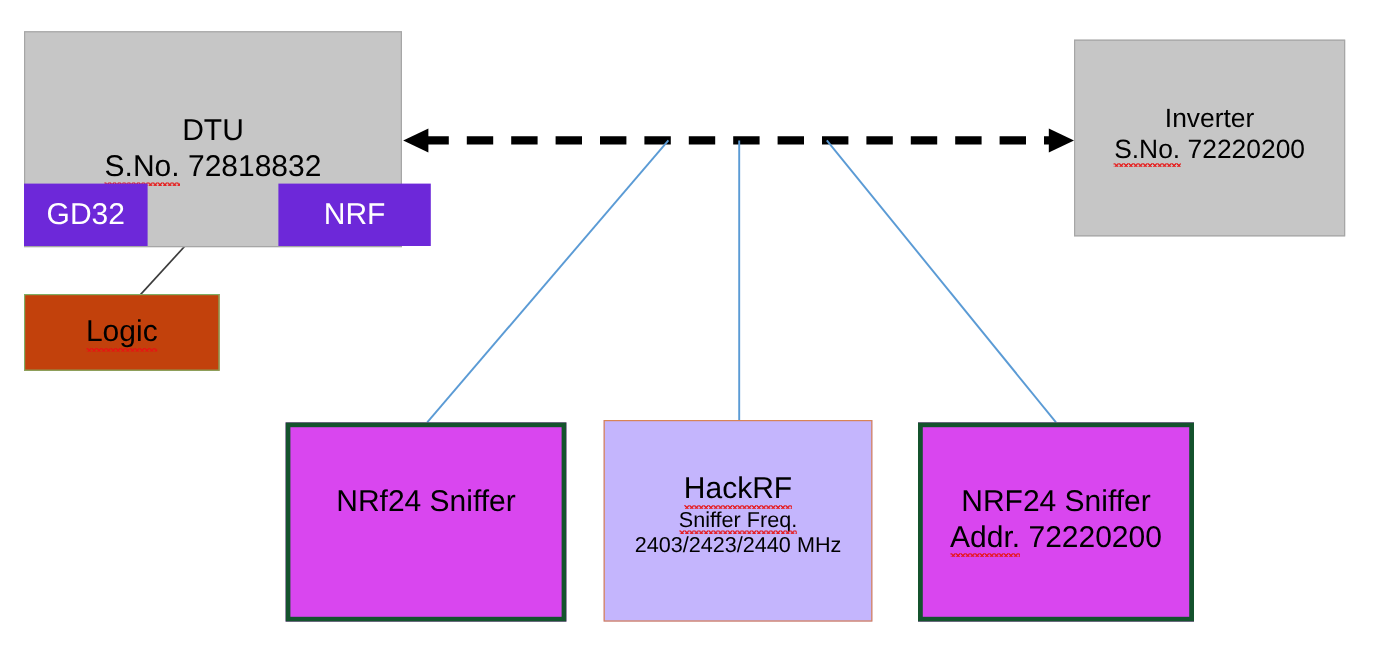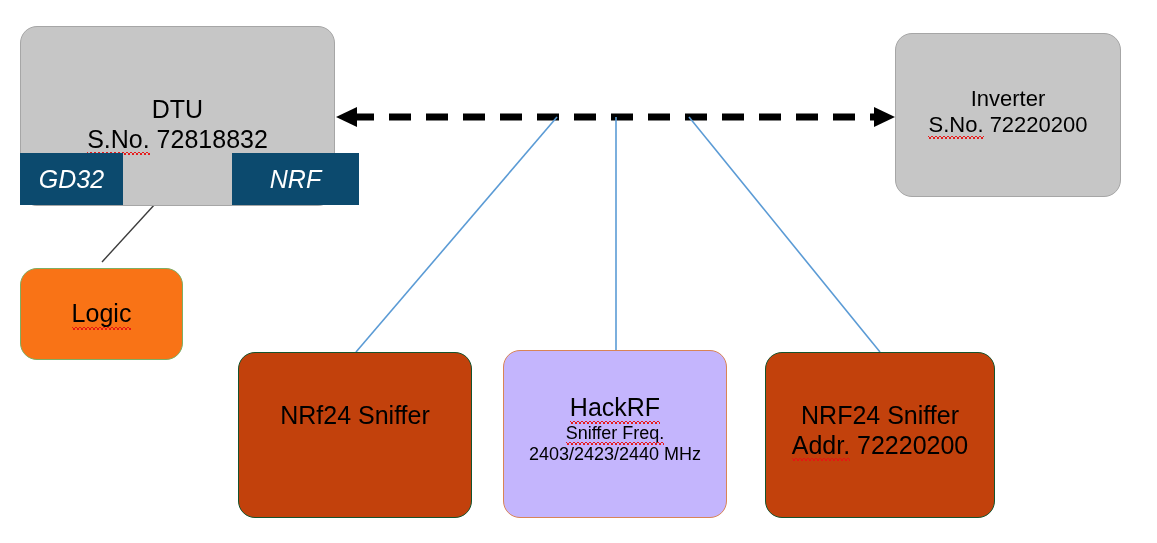--- a/index.html
+++ b/index.html
@@ -20,21 +20,20 @@
   .node {
     position: absolute;
     box-sizing: border-box;
     display: flex;
     flex-direction: column;
     align-items: center;
     justify-content: center;
     text-align: center;
     line-height: 1.18;
     color: #000000;
-    border-radius: 17px;
   }
   
   #dtu-box {
     left: 20px; top: 26px;
     width: 315px; height: 180px;
     background: #c6c6c6;
     border: 1px solid #a6a6a6;
   }
   #dtu-label-stack {
     position: absolute;
@@ -42,35 +41,34 @@
     top: 68px;
     display: flex;
     flex-direction: column;
     align-items: center;
   }
   .t-dtu { font-size: 25px; }
   
   .chip {
     position: absolute;
     box-sizing: border-box;
-    background: #0c4a6e;
+    background: #6d28d9;
     color: #ffffff;
     display: flex;
     align-items: center;
     justify-content: center;
     font-size: 25px;
-    font-style: italic;
   }
   #gd32-box { left: 20px; top: 153px; width: 103px; height: 52px; }
   #nrf-box  { left: 232px; top: 153px; width: 127px; height: 52px; }
   
   #logic-box {
-    left: 20px; top: 268px;
-    width: 163px; height: 92px;
-    background: #f97316;
+    left: 20px; top: 245px;
+    width: 163px; height: 64px;
+    background: #c2410c;
     border: 1px solid #7fae63;
     font-size: 25px;
   }
   
   #inverter-box {
     left: 895px; top: 33px;
     width: 226px; height: 164px;
     background: #c6c6c6;
     border: 1px solid #a6a6a6;
   }
@@ -78,22 +76,22 @@
     position: absolute;
     left: 0; right: 0;
     top: 52px;
     display: flex;
     flex-direction: column;
     align-items: center;
   }
   .t-inv { font-size: 22px; }
   
   .sniffer {
-    background: #c2410c;
-    border: 1px solid #14532d;
+    background: #d946ef;
+    border: 4px solid #14532d;
   }
   #sniffer-left-box  { left: 238px; top: 352px; width: 234px; height: 166px; }
   #sniffer-right-box { left: 765px; top: 352px; width: 230px; height: 166px; }
   .sniffer-stack {
     position: absolute;
     left: 0; right: 0;
     top: 48px;
     display: flex;
     flex-direction: column;
     align-items: center;

